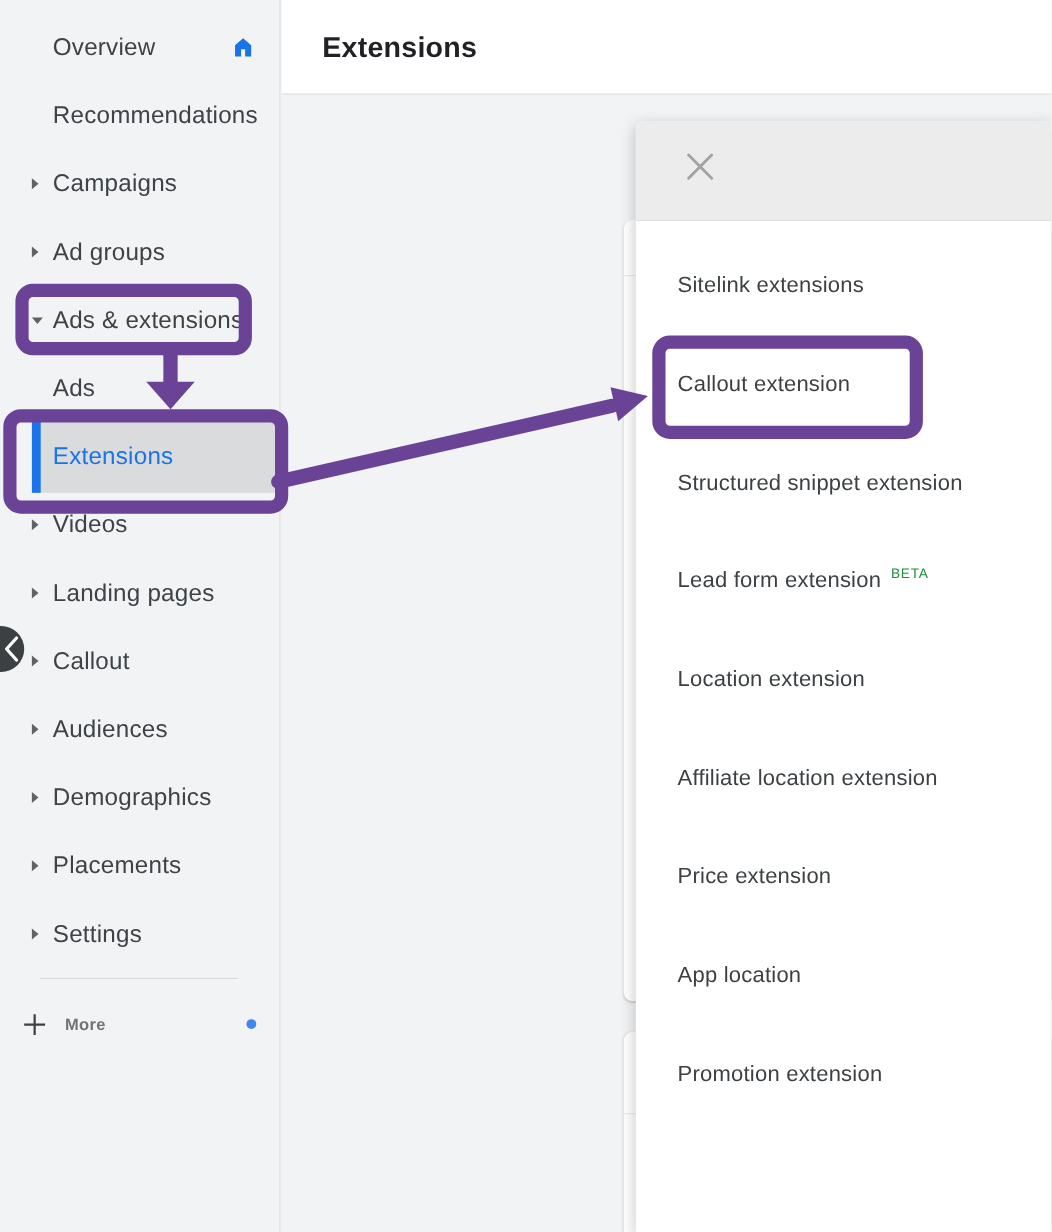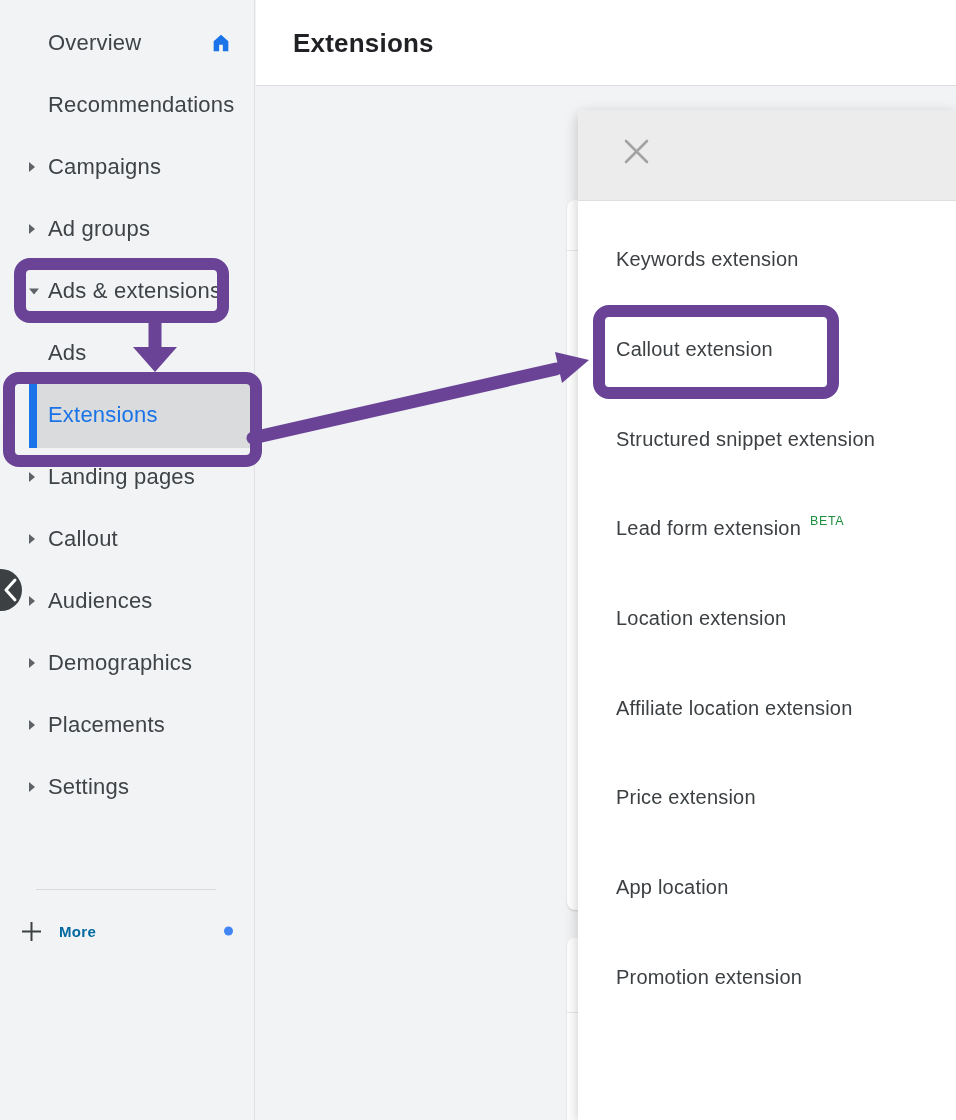--- a/index.html
+++ b/index.html
@@ -50,21 +50,21 @@
   }
   .nav-divider {
     position:absolute; top:889px; left:36px; width:180px;
     border-top:1px solid #d8dadb;
   }
   .more-row {
     position:absolute; top:909px; left:0; width:254px; height:44px;
     display:flex; align-items:center; cursor:pointer;
   }
   .plus-icon { margin-left:21px; width:21px; height:21px; stroke:#3c4043; stroke-width:2; }
-  .more-label { margin-left:17px; font-size:15px; font-weight:700; letter-spacing:.3px; color:#0369a1; }
+  .more-label { margin-left:17px; font-size:15px; font-weight:700; letter-spacing:.3px; color:#737373; }
   .notif-dot {
     position:absolute; right:21px; top:50%; transform:translateY(-50%);
     width:9px; height:9px; border-radius:50%;
     background: var(--more-dot-blue, #4285f4);
   }
   .collapse-btn {
     position:absolute; left:-20px; top:569px; width:42px; height:42px;
     border-radius:50%; background:#3c4043; border:none; z-index:6; cursor:pointer;
   }
   .collapse-btn svg { position:absolute; right:4px; top:8px; width:16px; height:26px;
@@ -157,20 +157,25 @@
 
   </li>
       <li class="nav-item child">
 
     <span class="nav-label">Ads</span>
 
   </li>
       <li class="nav-item selected child annotated">
 
     <span class="nav-label">Extensions</span>
+
+  </li>
+      <li class="nav-item has-caret">
+    <span class="caret"></span>
+    <span class="nav-label">Videos</span>
 
   </li>
       <li class="nav-item has-caret">
     <span class="caret"></span>
     <span class="nav-label">Landing pages</span>
 
   </li>
       <li class="nav-item has-caret">
     <span class="caret"></span>
     <span class="nav-label">Callout</span>
@@ -228,21 +233,21 @@
   <div class="dropdown-header">
     <button class="close-btn">
       <svg viewBox="0 0 27 27">
         <line x1="3" y1="3" x2="24" y2="24"></line>
         <line x1="24" y1="3" x2="3" y2="24"></line>
       </svg>
     </button>
   </div>
   <ul class="menu-list">
       <li class="menu-item">
-    <span class="menu-label">Keywords extension</span>
+    <span class="menu-label">Sitelink extensions</span>
 
   </li>
       <li class="menu-item annotated">
     <span class="menu-label">Callout extension</span>
 
   </li>
       <li class="menu-item">
     <span class="menu-label">Structured snippet extension</span>
 
   </li>

